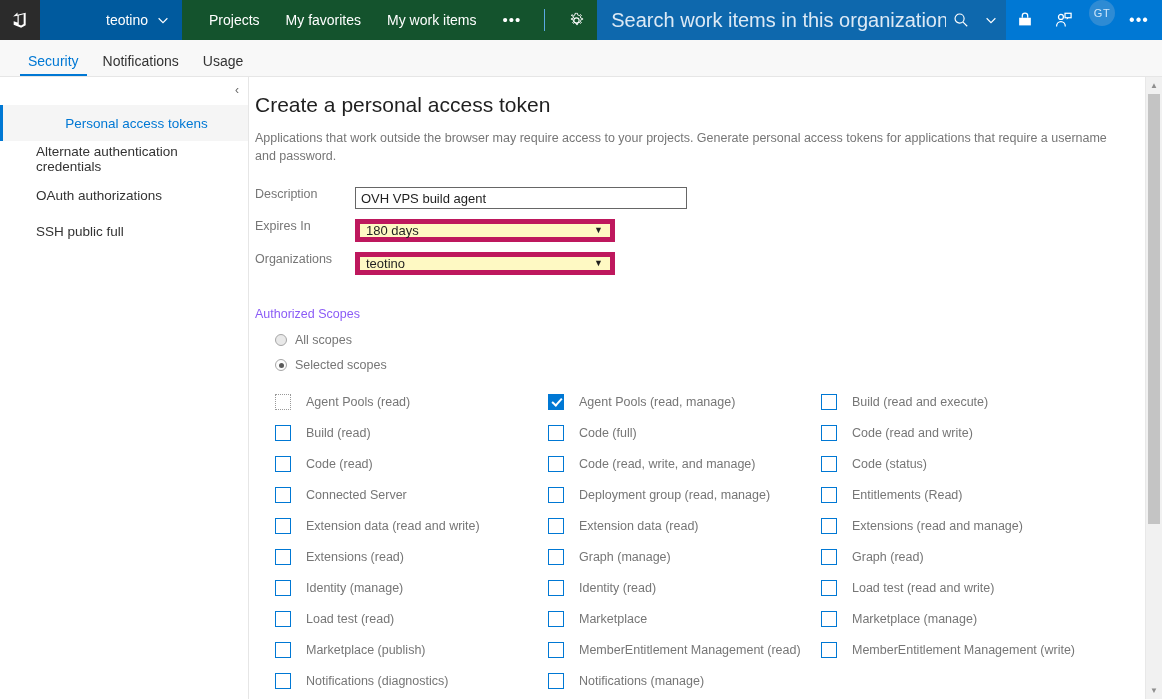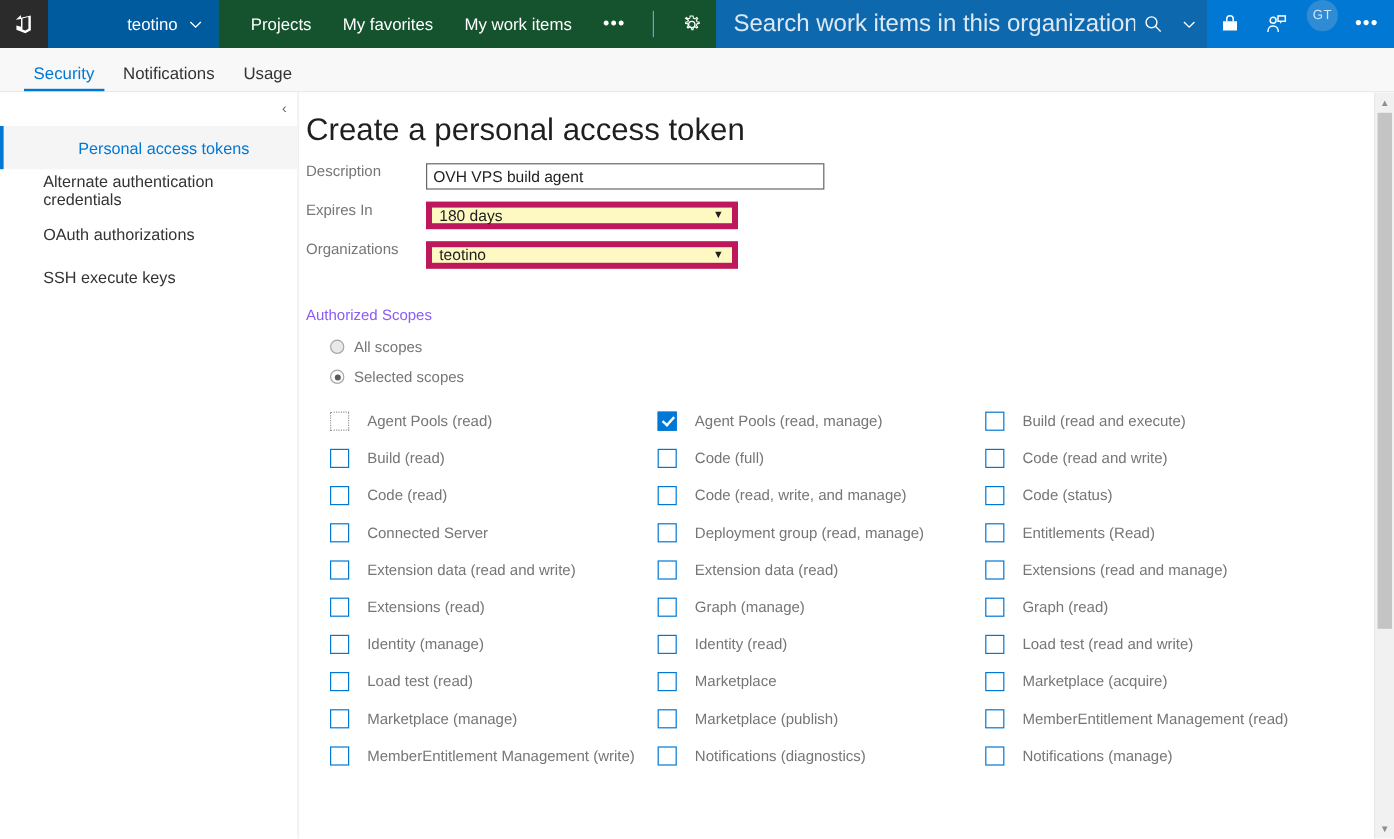--- a/index.html
+++ b/index.html
@@ -247,21 +247,21 @@
     overflow: hidden;
     background: #ffffff;
   }
   .content-inner {
     padding: 16px 24px 0 6px;
     height: 100%;
     box-sizing: border-box;
   }
 
   .page-title {
-    font-size: 26px;
+    font-size: 21px;
     font-weight: normal;
     color: #1f1f1f;
     margin: 0 0 12px 0;
     padding-left: 0;
   }
   .page-desc {
     font-size: 12.5px;
     color: #767676;
     line-height: 1.45;
     max-width: 860px;
@@ -524,29 +524,30 @@
       <div class="side-item selected">
         <span>Personal access tokens</span>
       </div>
       <div class="side-item">
         <span>Alternate authentication credentials</span>
       </div>
       <div class="side-item">
         <span>OAuth authorizations</span>
       </div>
       <div class="side-item">
-        <span>SSH execute keys</span>
+        <span>SSH public full</span>
       </div>
     </div>
   </div>
 
   <div class="content">
     <div class="content-inner">
 
       <h1 class="page-title">Create a personal access token</h1>
+      <p class="page-desc">Applications that work outside the browser may require access to your projects. Generate personal access tokens for applications that require a username and password.</p>
 
       <div class="form-row">
         <span class="form-label">Description</span>
         <input class="text-input" type="text" value="OVH VPS build agent" style="">
       </div>
 
       <div class="form-row">
         <span class="form-label">Expires In</span>
         <div class="select-box">
           <span>180 days</span>
@@ -658,24 +659,20 @@
             <span class="cb"></span>
             <span class="scope-label">Load test (read and write)</span>
           </div>
           <div class="scope-cell">
             <span class="cb"></span>
             <span class="scope-label">Load test (read)</span>
           </div>
           <div class="scope-cell">
             <span class="cb"></span>
             <span class="scope-label">Marketplace</span>
-          </div>
-          <div class="scope-cell">
-            <span class="cb"></span>
-            <span class="scope-label">Marketplace (acquire)</span>
           </div>
           <div class="scope-cell">
             <span class="cb"></span>
             <span class="scope-label">Marketplace (manage)</span>
           </div>
           <div class="scope-cell">
             <span class="cb"></span>
             <span class="scope-label">Marketplace (publish)</span>
           </div>
           <div class="scope-cell">

